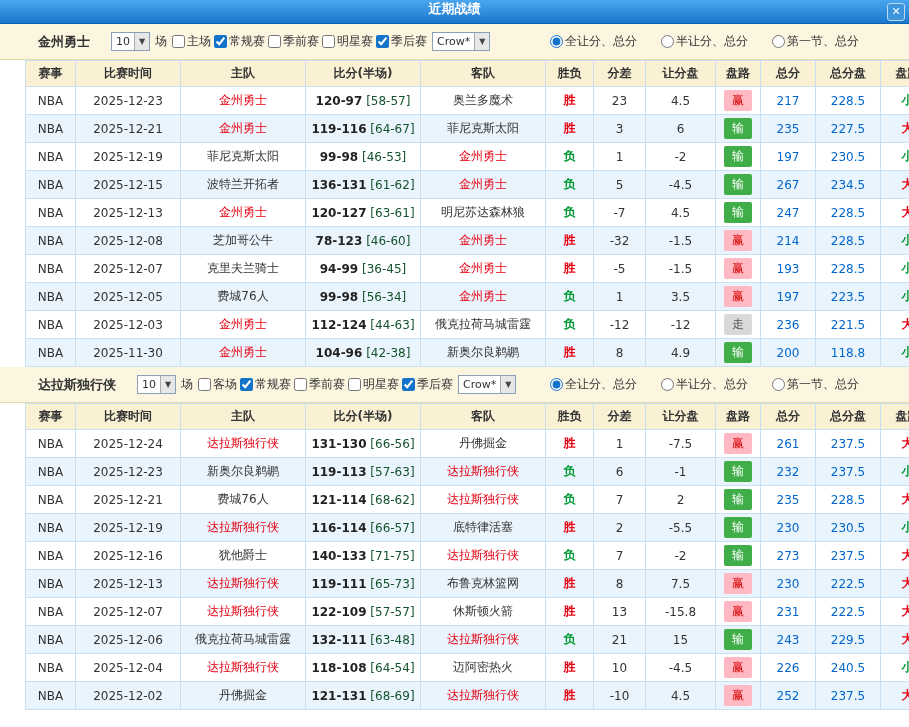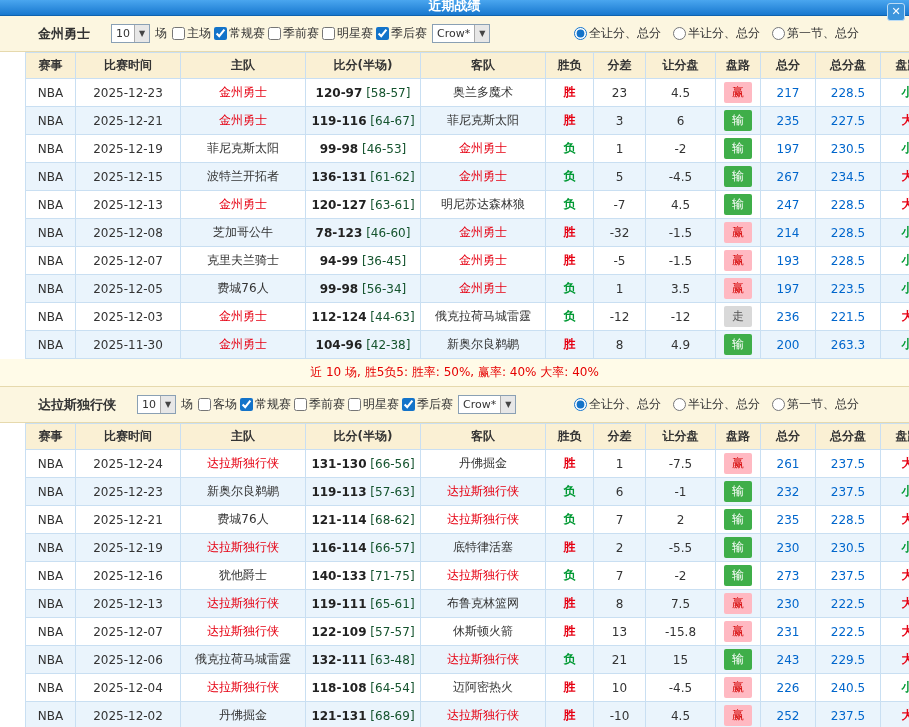--- a/index.html
+++ b/index.html
@@ -3,21 +3,21 @@
 <meta charset="utf-8">
 <style>
   * { box-sizing: border-box; margin: 0; padding: 0; }
   html, body { width: 909px; }
   body {
     height: 727px; overflow: hidden; background: #fff;
     font-family: "DejaVu Sans", "Liberation Sans", sans-serif;
     font-size: 12px; color: #333;
   }
   .titlebar {
-    height: 16px; display: flex; align-items: flex-end; position: relative;
+    height: 24px; display: flex; align-items: flex-start; position: relative;
     background: linear-gradient(180deg, #4aa6ef 0%, #1878cf 100%);
     border-bottom: 1px solid #0f62ad;
   }
   .titlebar .title { flex: 1; text-align: center; color: #fff; font-weight: bold; font-size: 13px; }
   .close-btn {
     position: absolute; right: 4px; top: 3px; width: 18px; height: 18px;
     background: #3c95dd; border: 1px solid #bcdcf5; border-radius: 3px;
     color: #fff; font-size: 11px; line-height: 15px; text-align: center; cursor: pointer;
   }
   .filterbar {
@@ -30,21 +30,21 @@
     border: 1px solid #8aa0b4; background: #fff; font-size: 11px; cursor: pointer;
   }
   .fake-select .val { padding: 0 4px; min-width: 20px; }
   .fake-select .arr {
     width: 15px; align-self: stretch; background: #e7e7e7; border-left: 1px solid #aaa;
     font-size: 8px; display: flex; align-items: center; justify-content: center; color: #444;
   }
   .checkboxes { display: inline-flex; align-items: center; gap: 3px; }
   .cb-label, .radio-label { display: inline-flex; align-items: center; gap: 2px; cursor: pointer; color: #333; }
   input[type=checkbox], input[type=radio] { width: 13px; height: 13px; margin: 0; accent-color: #1373c9; }
-  .radio-group { margin-left: auto; display: flex; gap: 12px; padding-right: 42px; }
+  .radio-group { margin-left: auto; display: flex; gap: 24px; padding-right: 42px; }
   table { border-collapse: collapse; table-layout: fixed; width: 909px; margin-left: 25px; }
   th, td { border: 1px solid #c9dff2; text-align: center; overflow: hidden; white-space: nowrap; }
   thead th { height: 26px; background: #faf0d4; font-weight: bold; color: #333; font-size: 12px; }
   tbody td { height: 28px; font-size: 12px; background-clip: padding-box; }
   tbody tr:nth-child(even) td { background-color: #eaf4fc; }
   .team-red { color: #e60012; }
   .red { color: #e60012; font-weight: bold; }
   .green { color: #009933; font-weight: bold; }
   .blue { color: #0066cc; }
   td.score b { color: #222; font-weight: bold; }
@@ -279,26 +279,25 @@
             <td>NBA</td>
             <td>2025-11-30</td>
             <td class="team-red">金州勇士</td>
             <td class="score"><b>104-96</b> <span class="half">[42-38]</span></td>
             <td>新奥尔良鹈鹕</td>
             <td class="red">胜</td>
             <td>8</td>
             <td>4.9</td>
             <td><span class="badge lose">输</span></td>
             <td class="blue">200</td>
-            <td class="blue">263.3</td>
+            <td class="blue">118.8</td>
             <td class="green">小</td>
           </tr>
         </tbody>
     </table>
-    <div class="summary" style="display: block;">近 10 场, 胜5负5: 胜率: 50%, 赢率: 40% 大率: 40%</div>
   </div>
 
   <div class="section">
     <div class="filterbar">
       <span class="team">达拉斯独行侠</span>
       <span class="fake-select">
         <span class="val">10</span>
         <span class="arr">▼</span>
       </span>
       <span>场</span>
@@ -442,21 +441,21 @@
             <td>-2</td>
             <td><span class="badge lose">输</span></td>
             <td class="blue">273</td>
             <td class="blue">237.5</td>
             <td class="red">大</td>
           </tr>
           <tr>
             <td>NBA</td>
             <td>2025-12-13</td>
             <td class="team-red">达拉斯独行侠</td>
-            <td class="score"><b>119-111</b> <span class="half">[65-61]</span></td>
+            <td class="score"><b>119-111</b> <span class="half">[65-73]</span></td>
             <td>布鲁克林篮网</td>
             <td class="red">胜</td>
             <td>8</td>
             <td>7.5</td>
             <td><span class="badge win">赢</span></td>
             <td class="blue">230</td>
             <td class="blue">222.5</td>
             <td class="red">大</td>
           </tr>
           <tr>

